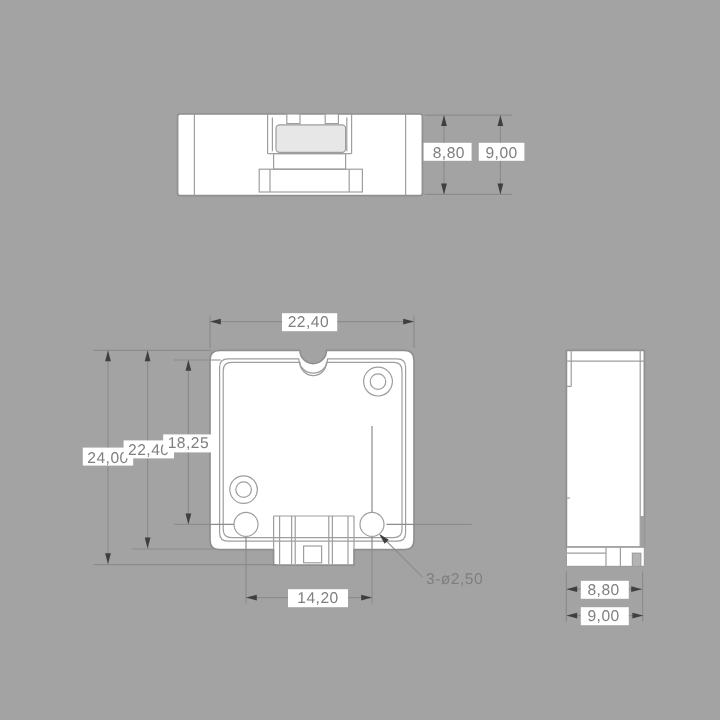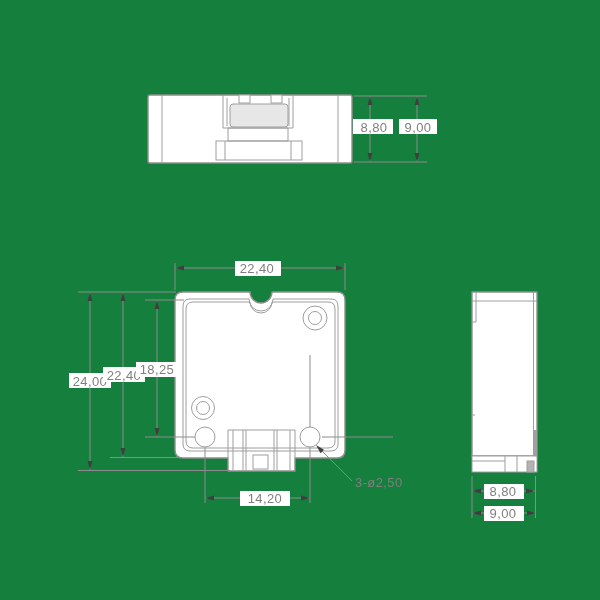--- a/index.html
+++ b/index.html
@@ -1,16 +1,16 @@
 <!DOCTYPE html>
 <html><head>
 <meta charset="utf-8">
 <style>
   html,body{margin:0;padding:0;background:#ffffff;}
-  .stage{width:600px;height:600px;background:#15803d;position:relative;overflow:hidden;}
+  .stage{width:600px;height:600px;background:#a3a3a3;position:relative;overflow:hidden;}
   svg{display:block;}
   .ol{fill:#ffffff;stroke:#8f8f8f;stroke-width:1.4;stroke-linejoin:round;}
   .il{fill:none;stroke:#9e9e9e;stroke-width:1;}
   .ilf{fill:#ffffff;stroke:#9e9e9e;stroke-width:1;}
   .dl{fill:none;stroke:#8c8c8c;stroke-width:1;}
   .bg{fill:#ffffff;}
   .cav{fill:#e7e7e7;stroke:#9e9e9e;stroke-width:1;}
   .ins{fill:#b3b3b3;stroke:#9e9e9e;stroke-width:1;}
   .thick{fill:#a0a0a0;}
   text{font:13px "Liberation Sans", sans-serif;fill:#7f7f7f;text-anchor:middle;letter-spacing:0.4px;}

